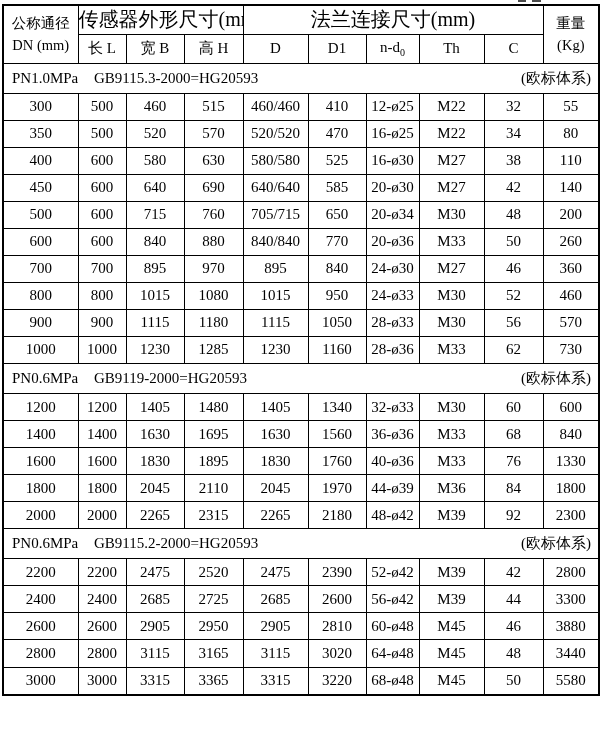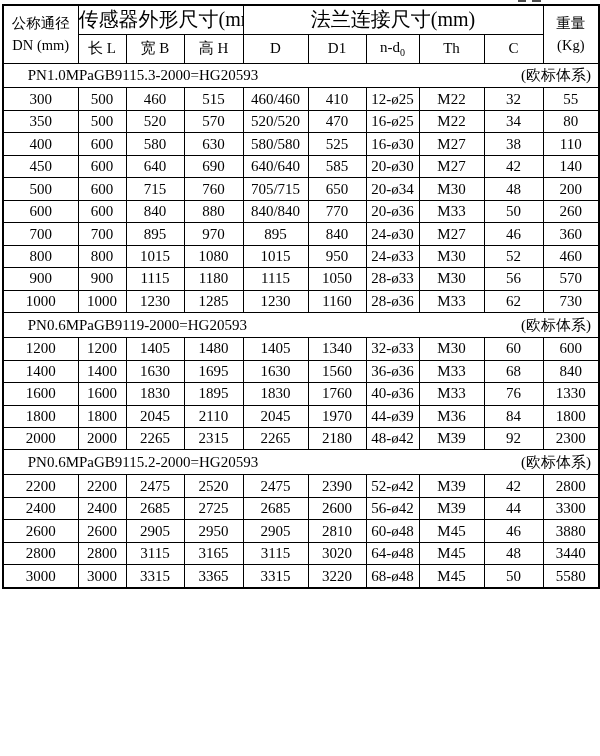--- a/index.html
+++ b/index.html
@@ -17,21 +17,21 @@
   }
   
   .artifact { position: absolute; top: 0; left: 516px; width: 30px; height: 3px; }
   .artifact span { position: absolute; top: 0; height: 2px; background: #4a4a4a; }
   .artifact .m1 { left: 2px;  width: 8px; }
   .artifact .m2 { left: 16px; width: 9px; }
 
   table.spec {
     position: absolute;
     left: 2px; top: 4px;
-    width: 596px; height: 585px;
+    width: 596px; height: 692px;
     border-collapse: collapse;
     table-layout: fixed;
     border: 2px solid #000;
   }
   th, td {
     border: 1px solid #000;
     text-align: center;
     vertical-align: middle;
     padding: 0;
     font-weight: normal;
@@ -47,21 +47,21 @@
   th.grp { font-size: 20px; }
   sub { font-size: 10px; }
 
   td.section-cell { text-align: left; }
   .sec-flex {
     display: flex;
     align-items: center;
     padding: 0 7px 0 8px;
     font-size: 15px;
   }
-  .sec-pressure { width: 82px; flex: 0 0 82px; text-align: right; }
+  .sec-pressure { width: 82px; flex: 0 0 82px; text-align: left; }
   .sec-standard { text-align: center; }
   .sec-note { margin-left: auto; }
 </style>
 </head>
 <body>
 
 <div class="page">
 
   <div class="artifact">
     <span class="m1"></span>

